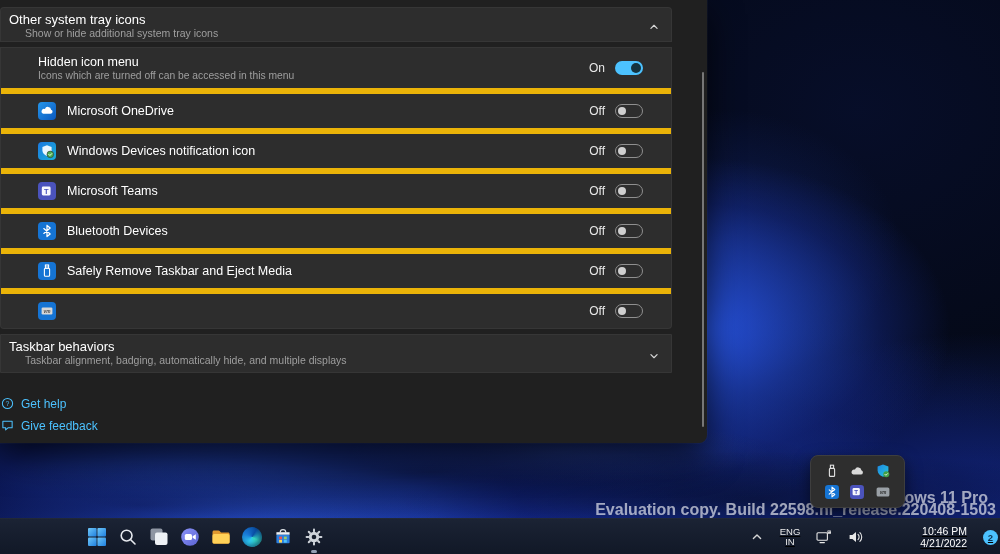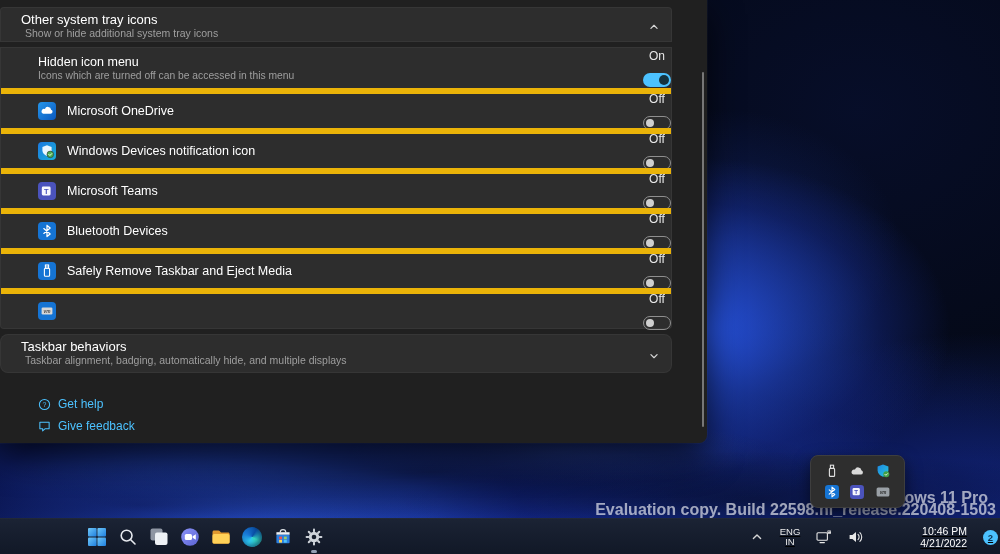--- a/index.html
+++ b/index.html
@@ -23,43 +23,43 @@
       radial-gradient(300px 46px at 560px 452px, rgba(90,140,255,0.25), transparent 70%);
   }
 
   
   .settings-window { position:absolute; left:0; top:0; width:707px; height:443px;
     background:#202020; border-radius:0 0 8px 0;
     box-shadow:0 14px 34px rgba(0,0,0,0.7), 0 0 0 1px rgba(255,255,255,0.04); }
   .card { position:absolute; left:0; width:672px; background:#2d2d2d;
           border:1px solid rgba(255,255,255,0.045); }
   .expander-header { top:7px; height:35px; border-radius:4px 4px 0 0; cursor:default; }
-  .behaviors-card  { top:334px; height:39px; border-radius:8px; }
-  .card .c-title { padding:4px 0 0 20px; font-size:13px; line-height:15px; color:#fff; }
+  .behaviors-card  { top:334px; height:39px; border-radius:1px; }
+  .card .c-title { padding:4px 0 0 8px; font-size:13px; line-height:15px; color:#fff; }
   .card .c-sub   { padding-left:24px; font-size:10.5px; line-height:13px; color:#9f9f9f; }
   .card .chev { position:absolute; right:11px; top:50%; transform:translateY(-50%); width:12px; height:12px; }
 
   .rows { position:absolute; left:0; top:47px; width:672px; background:#2d2d2d;
           border-radius:0 0 4px 4px; border:1px solid rgba(255,255,255,0.045); }
   .row { height:40px; display:flex; align-items:center; padding-left:37px; position:relative; }
   .row + .row { border-top:6px solid #eab308; }
   .tile { width:18px; height:18px; margin-right:11px; flex:0 0 auto; display:flex; }
   .row-title { font-size:12.5px; color:#fff; line-height:15px; }
   .row-sub   { font-size:10.3px; color:#9f9f9f; line-height:12px; }
-  .row-right { margin-left:auto; display:flex; align-items:center; gap:10px;flex-direction:column; }
+  .row-right { margin-left:auto; margin-right:28px; display:flex; align-items:center; gap:10px; }
   .state-label { font-size:12px; color:#e8e8e8; }
   .switch { width:28px; height:14px; border-radius:8px; position:relative; cursor:pointer; flex:0 0 auto; }
   .switch.on  { background:#4cc2ff; }
   .switch.on .knob { position:absolute; right:2px; top:2px; width:10px; height:10px; border-radius:50%; background:#15333f; }
   .switch.off { background:transparent; border:1px solid #8f8f8f; }
   .switch.off .knob { position:absolute; left:2px; top:2px; width:8px; height:8px; border-radius:50%; background:#cfcfcf; }
 
   .links { position:absolute; left:1px; top:0; }
-  .link { position:absolute; display:flex; align-items:center; gap:7px; color:#4cc2ff;
-          font-size:12px; cursor:pointer; white-space:nowrap;padding-left:37px; }
+  .link { position:absolute; display:flex; align-items:flex-start; gap:7px; color:#4cc2ff;
+          font-size:12px; cursor:pointer; white-space:nowrap; }
   .link .l-icon { width:13px; height:13px; display:flex; }
   .scrollbar { position:absolute; left:702px; top:72px; width:2px; height:355px;
                background:#8d8d8d; border-radius:2px; opacity:0.8; cursor:pointer; }
 
   
   .flyout { position:absolute; left:810px; top:455px; width:95px; height:53px;
     background:#2e2e2e; border:1px solid #3e3e3e; border-radius:8px;
     box-shadow:0 6px 16px rgba(0,0,0,0.55);
     display:grid; grid-template-columns:repeat(3,1fr); align-items:center; justify-items:center;
     padding:5px 8px; z-index:3; }

